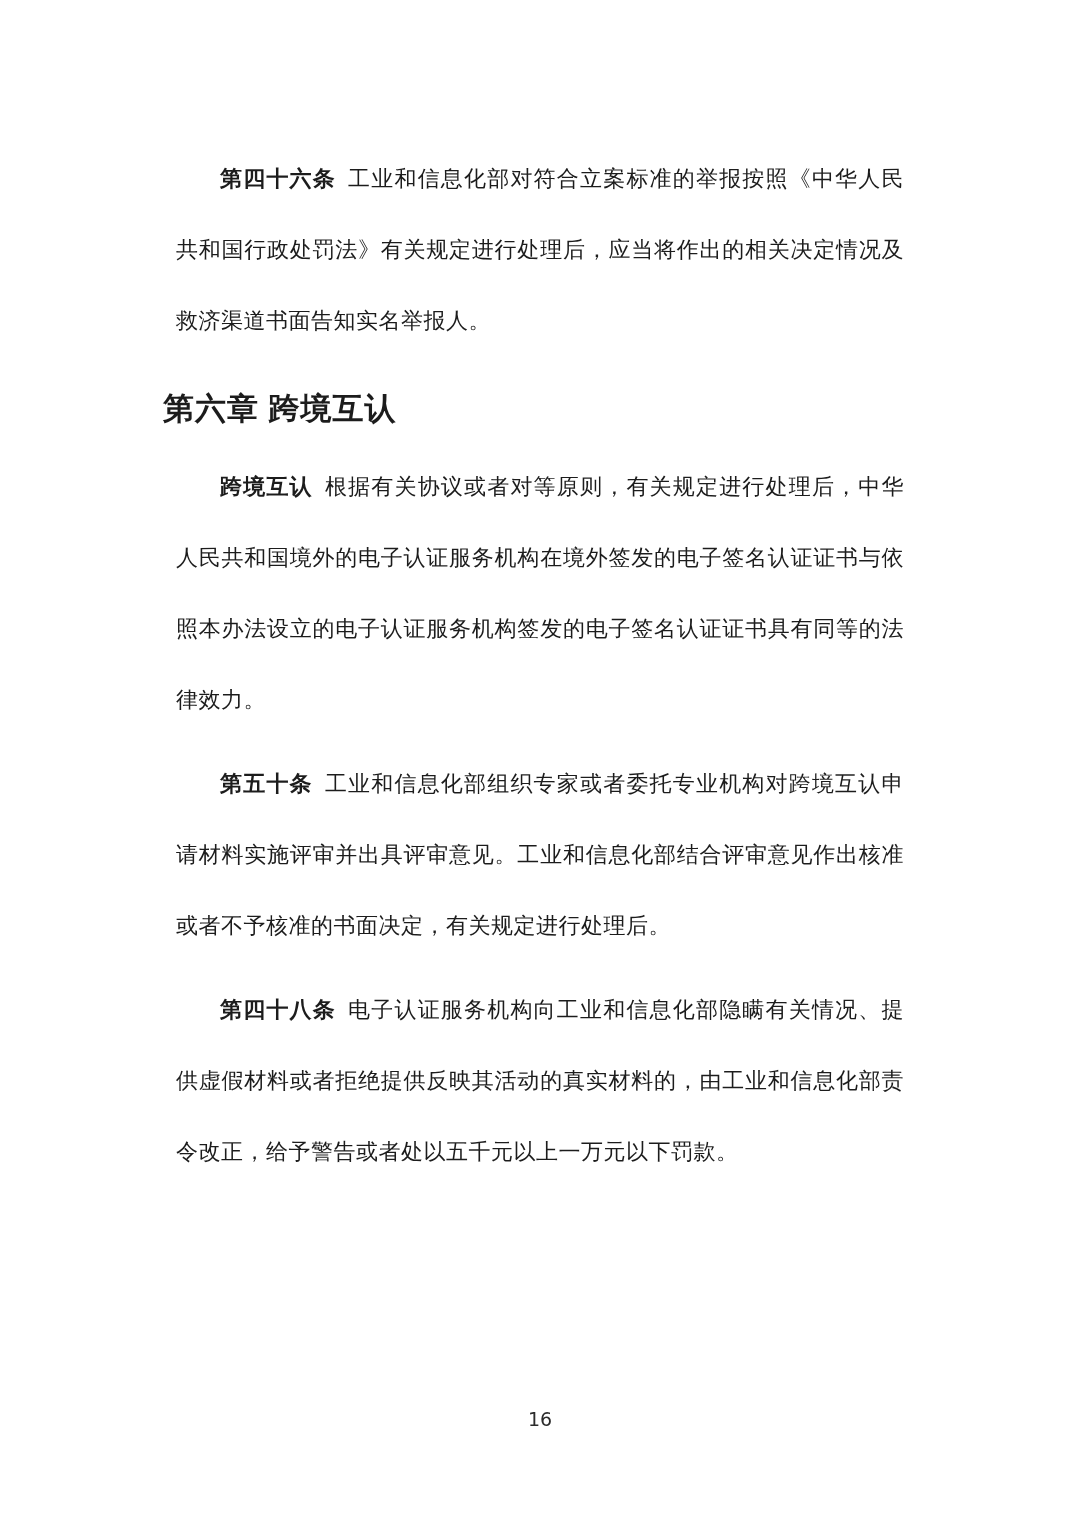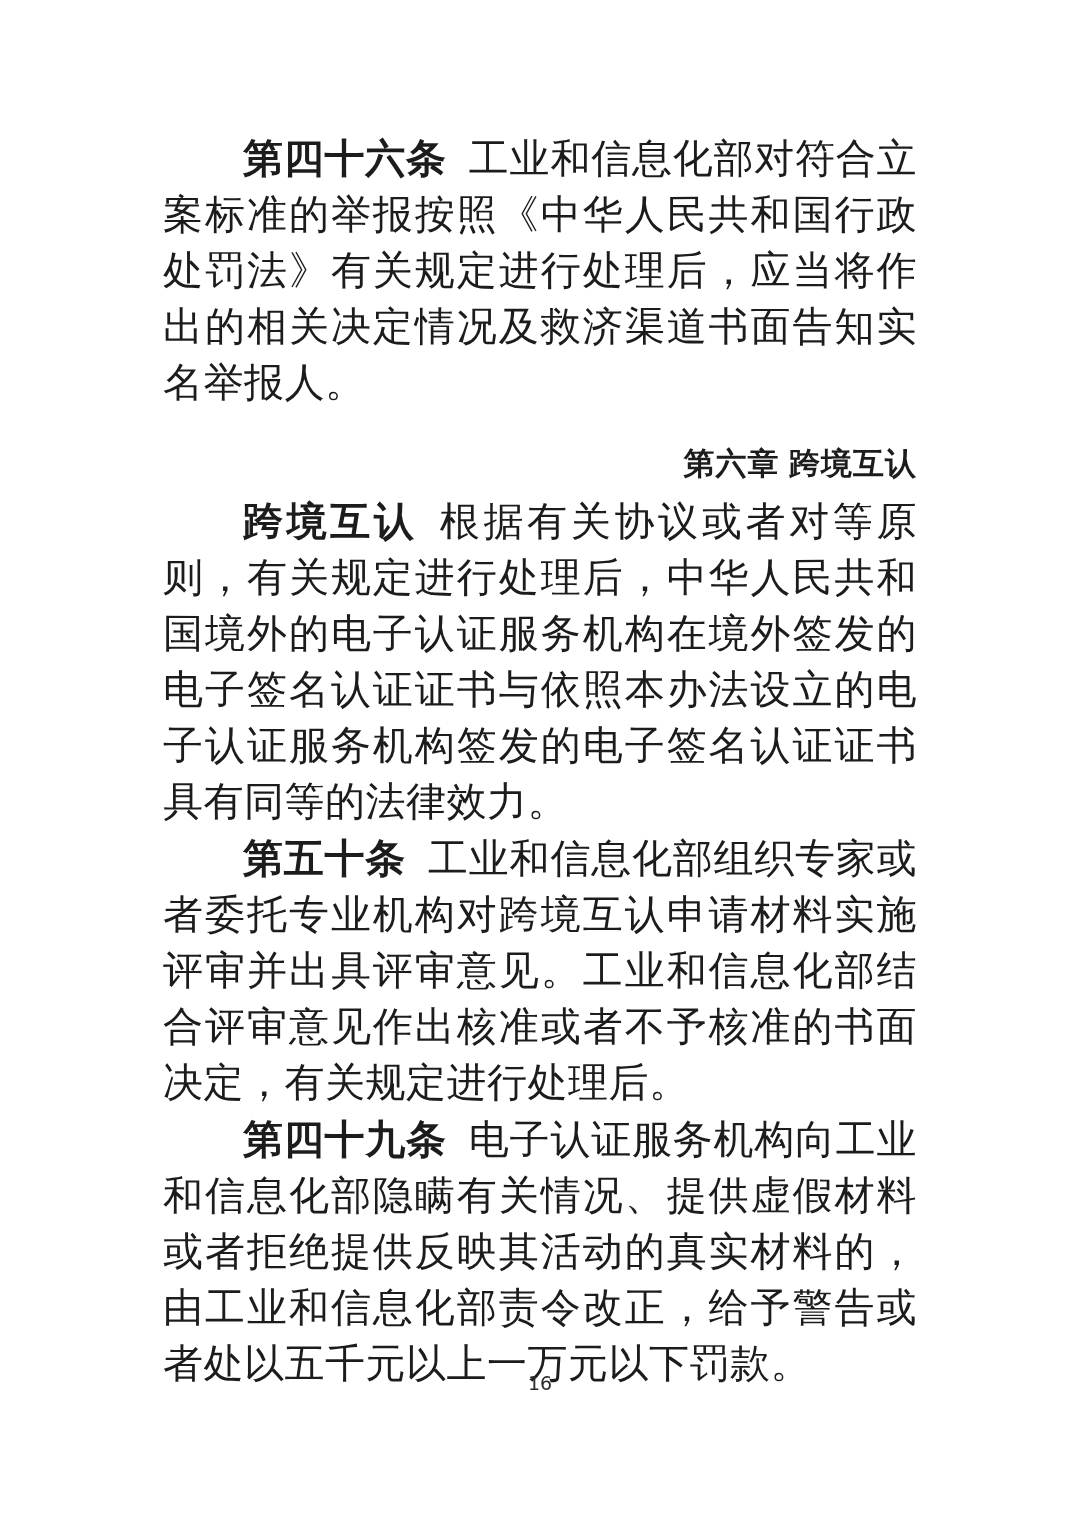--- a/index.html
+++ b/index.html
@@ -12,49 +12,49 @@
     width: 1080px;
     height: 1527px;
     background: #ffffff;
     box-sizing: border-box;
     padding: 130px 163px 0 163px;
     font-family: "Liberation Serif", "DejaVu Serif", serif;
     color: #1c1c1c;
     overflow: hidden;
   }
   .para {
-    margin: 0;
-    font-size: 40px;
-    line-height: 56px;
+    margin: 13px;
+    font-size: 22px;
+    line-height: 71px;
     text-align: justify;
     text-justify: inter-character;
     text-indent: 2em;
     letter-spacing: 0.5px;
   }
   .lead {
     font-family: "Liberation Sans", "DejaVu Sans", sans-serif;
     font-weight: bold;
     margin-right: 0.55em;
   }
   .chapter {
     margin: 24px 0 0 0;
     font-family: "Liberation Sans", "DejaVu Sans", sans-serif;
     font-size: 31px;
     font-weight: bold;
     line-height: 57.5px;
-    text-align: right;
+    text-align: left;
     letter-spacing: 1px;
   }
   .chapter.space-below {
     margin-bottom: 28px;
   }
   .page-number {
     position: absolute;
     left: 0;
-    top: 1372px;
+    top: 1408px;
     width: 100%;
     text-align: center;
     font-family: "DejaVu Sans", "Liberation Sans", sans-serif;
     font-size: 19px;
     color: #2b2b2b;
   }
 </style>
 </head>
 <body>
 
@@ -70,18 +70,18 @@
     <span class="lead">跨境互认</span><span>根据有关协议或者对等原则，有关规定进行处理后，中华人民共和国境外的电子认证服务机构在境外签发的电子签名认证证书与依照本办法设立的电子认证服务机构签发的电子签名认证证书具有同等的法律效力。</span>
   </p>
 
 
   <p class="para">
     <span class="lead">第五十条</span><span>工业和信息化部组织专家或者委托专业机构对跨境互认申请材料实施评审并出具评审意见。工业和信息化部结合评审意见作出核准或者不予核准的书面决定，有关规定进行处理后。</span>
   </p>
 
 
   <p class="para">
-    <span class="lead">第四十九条</span><span>电子认证服务机构向工业和信息化部隐瞒有关情况、提供虚假材料或者拒绝提供反映其活动的真实材料的，由工业和信息化部责令改正，给予警告或者处以五千元以上一万元以下罚款。</span>
+    <span class="lead">第四十八条</span><span>电子认证服务机构向工业和信息化部隐瞒有关情况、提供虚假材料或者拒绝提供反映其活动的真实材料的，由工业和信息化部责令改正，给予警告或者处以五千元以上一万元以下罚款。</span>
   </p>
 
   <div class="page-number">16</div>
 
 </div>
 
 </body></html>

